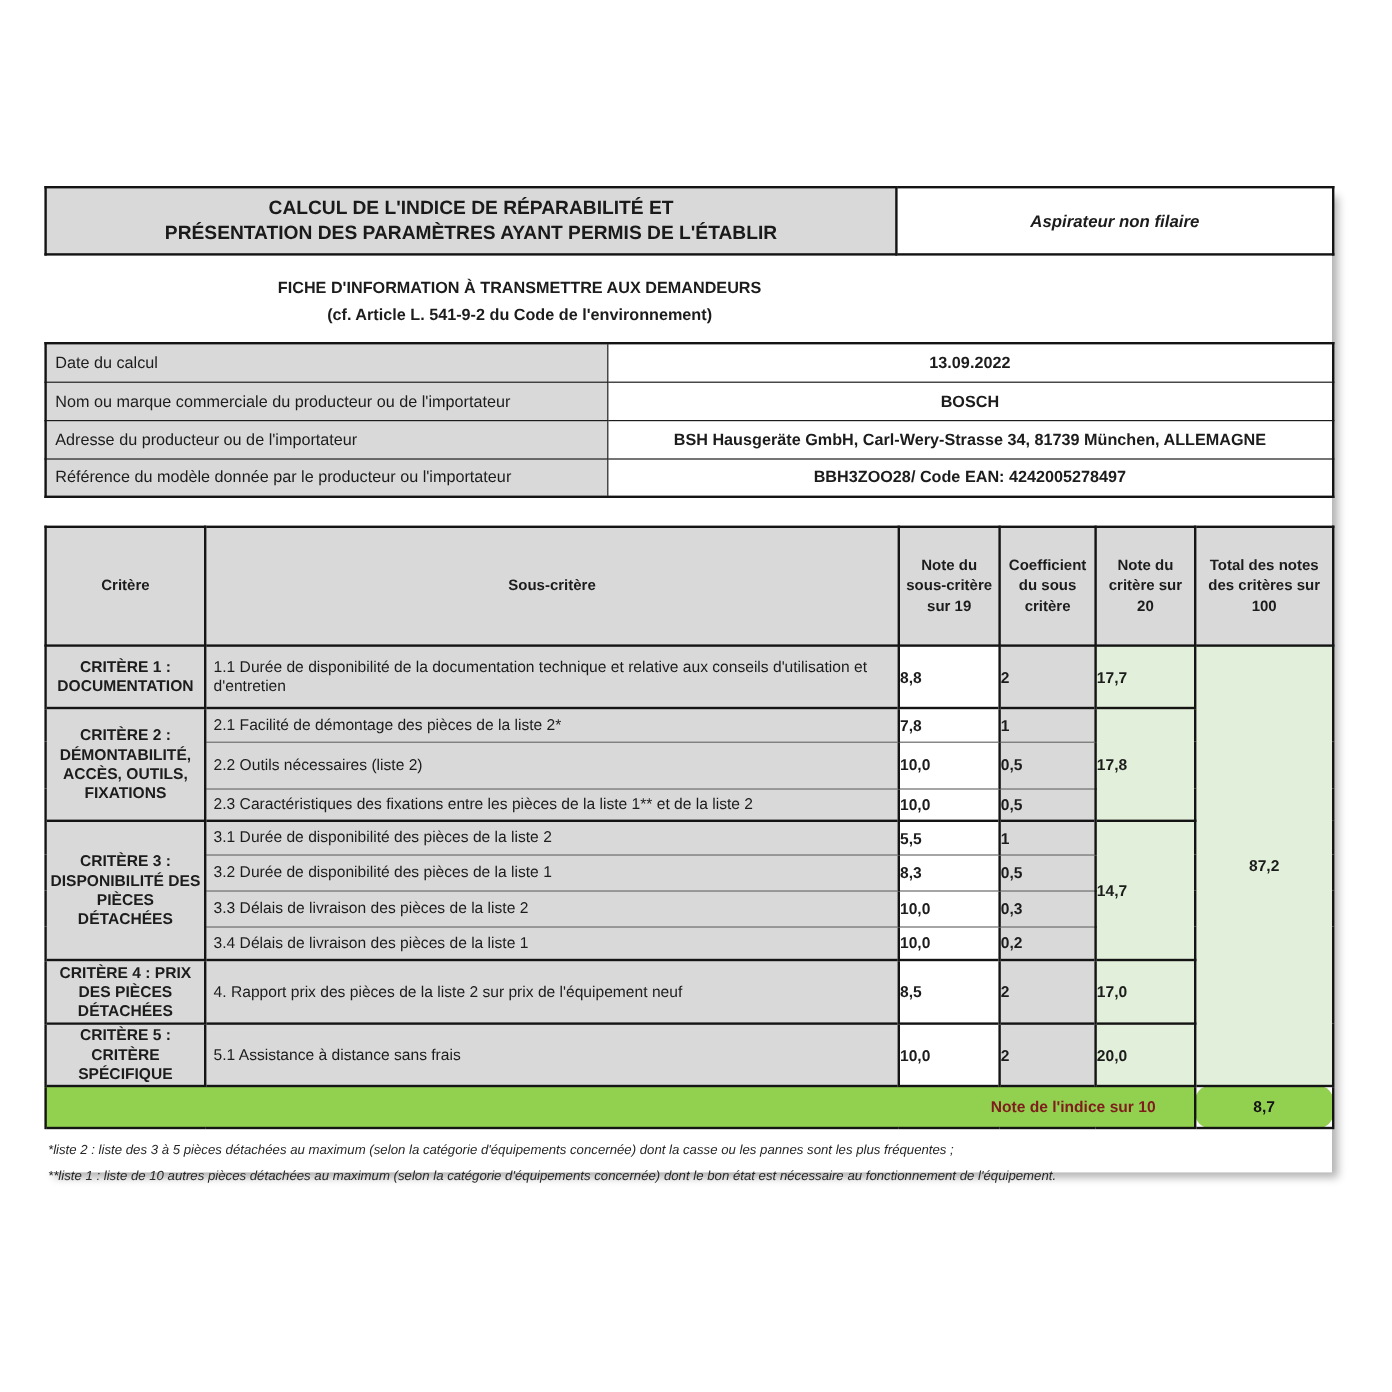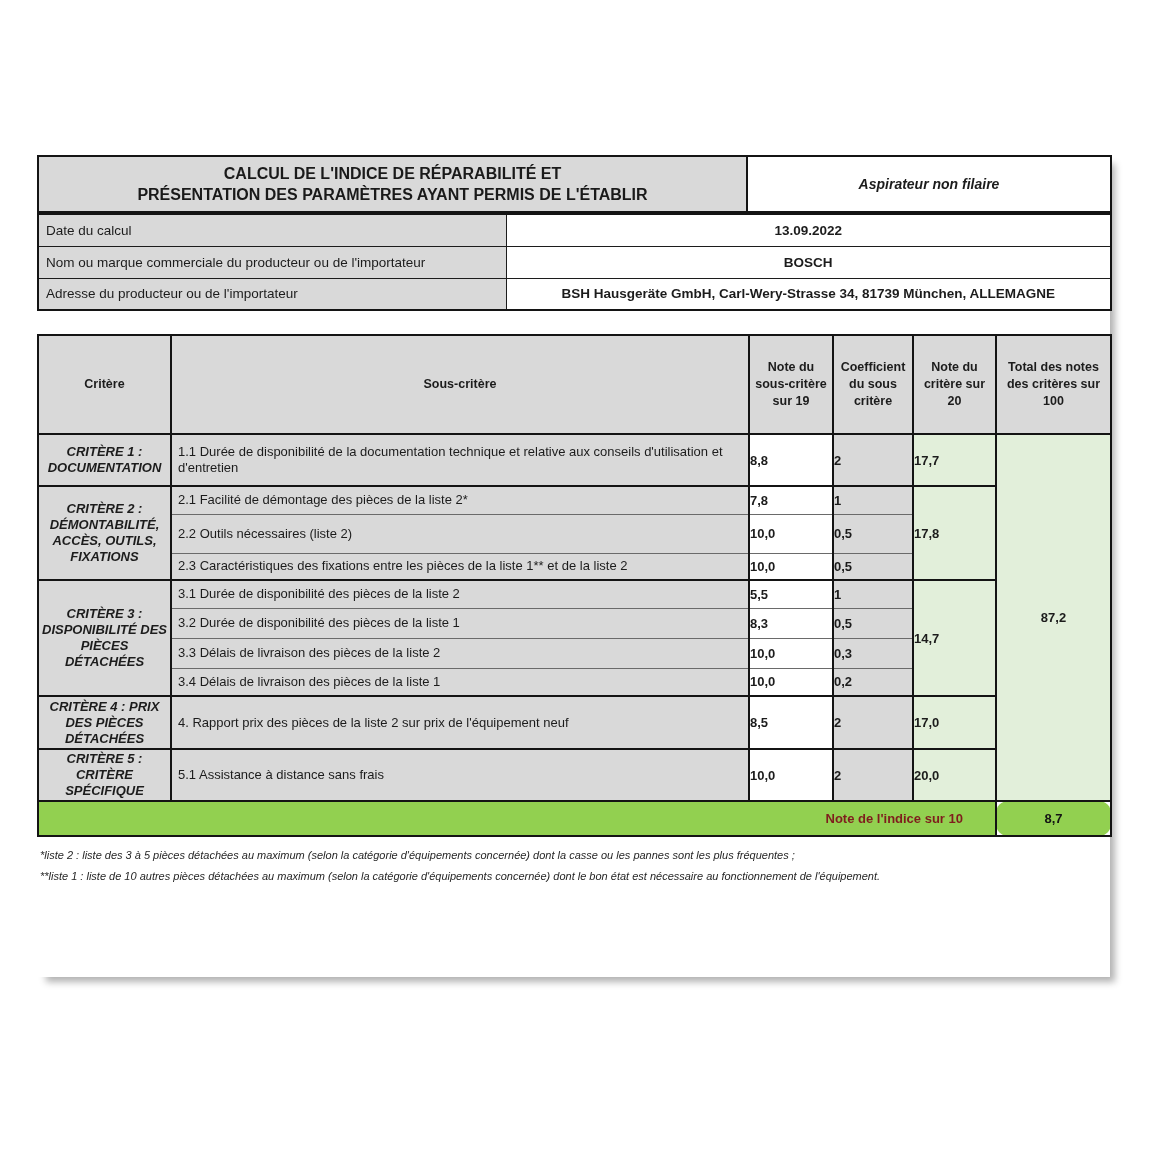--- a/index.html
+++ b/index.html
@@ -41,21 +41,21 @@
     border:2px solid #141414; background:#d9d9d9; font-size:12.5px;
     font-weight:bold; line-height:17px; vertical-align:middle; padding:2px;
   }
   .main-table td{
     border-left:2px solid #141414; border-right:2px solid #141414;
     border-top:1px solid #6a6a6a; border-bottom:1px solid #6a6a6a;
     vertical-align:middle; font-size:13px;
   }
   .main-table tr.group-start > td{ border-top:2px solid #141414; }
   .crit{ background:#d9d9d9; font-weight:bold; text-align:center;
-         line-height:16px; padding:1px 2px; overflow:hidden;font-style:italic; }
+         line-height:16px; padding:1px 2px; overflow:hidden; }
   .sub{ background:#d9d9d9; text-align:left; padding:2px 4px 2px 6px; line-height:16px; }
   .num{ text-align:left; font-weight:bold; }
   .bg-white{ background:#ffffff; }
   .bg-gray{ background:#d9d9d9; }
   .bg-green-light{ background:#e2efda; }
   .total-cell{ background:#e2efda; text-align:center; font-weight:bold; font-size:13px; }
 
   .index-row td{ border-top:2px solid #141414; background:#92d050; }
   .index-label{ text-align:right; padding-right:32px; font-weight:bold;
                 font-size:20px; color:#7f1d1d; }
@@ -75,34 +75,44 @@
         <tr style="height:56px">
       <td class="title-cell">
         <div>CALCUL DE L'INDICE DE RÉPARABILITÉ ET</div>
         <div>PRÉSENTATION DES PARAMÈTRES AYANT PERMIS DE L'ÉTABLIR</div>
       </td>
       <td class="product-cell">Aspirateur non filaire</td>
     </tr>
   </tbody>
     </table>
 
+  <div class="subtitle">
+    <div class="inner">
+      <div>FICHE D'INFORMATION À TRANSMETTRE AUX DEMANDEURS</div>
+      <div>(cf. Article L. 541-9-2 du Code de l'environnement)</div>
+    </div>
+  </div>
 
   <table class="info-table">
     <tbody>
         <tr>
       <td class="info-label">Date du calcul</td>
       <td class="info-value">13.09.2022</td>
     </tr>
     <tr>
       <td class="info-label">Nom ou marque commerciale du producteur ou de l'importateur</td>
       <td class="info-value">BOSCH</td>
     </tr>
     <tr>
       <td class="info-label">Adresse du producteur ou de l'importateur</td>
       <td class="info-value">BSH Hausgeräte GmbH, Carl-Wery-Strasse 34, 81739 München, ALLEMAGNE</td>
+    </tr>
+    <tr>
+      <td class="info-label">Référence du modèle donnée par le producteur ou l'importateur</td>
+      <td class="info-value">BBH3ZOO28/ Code EAN: 4242005278497</td>
     </tr>
   </tbody>
     </table>
 
   <div class="spacer"></div>
 
   <table class="main-table">
     <colgroup>
       <col style="width:133px">
         <col style="width:578px">

